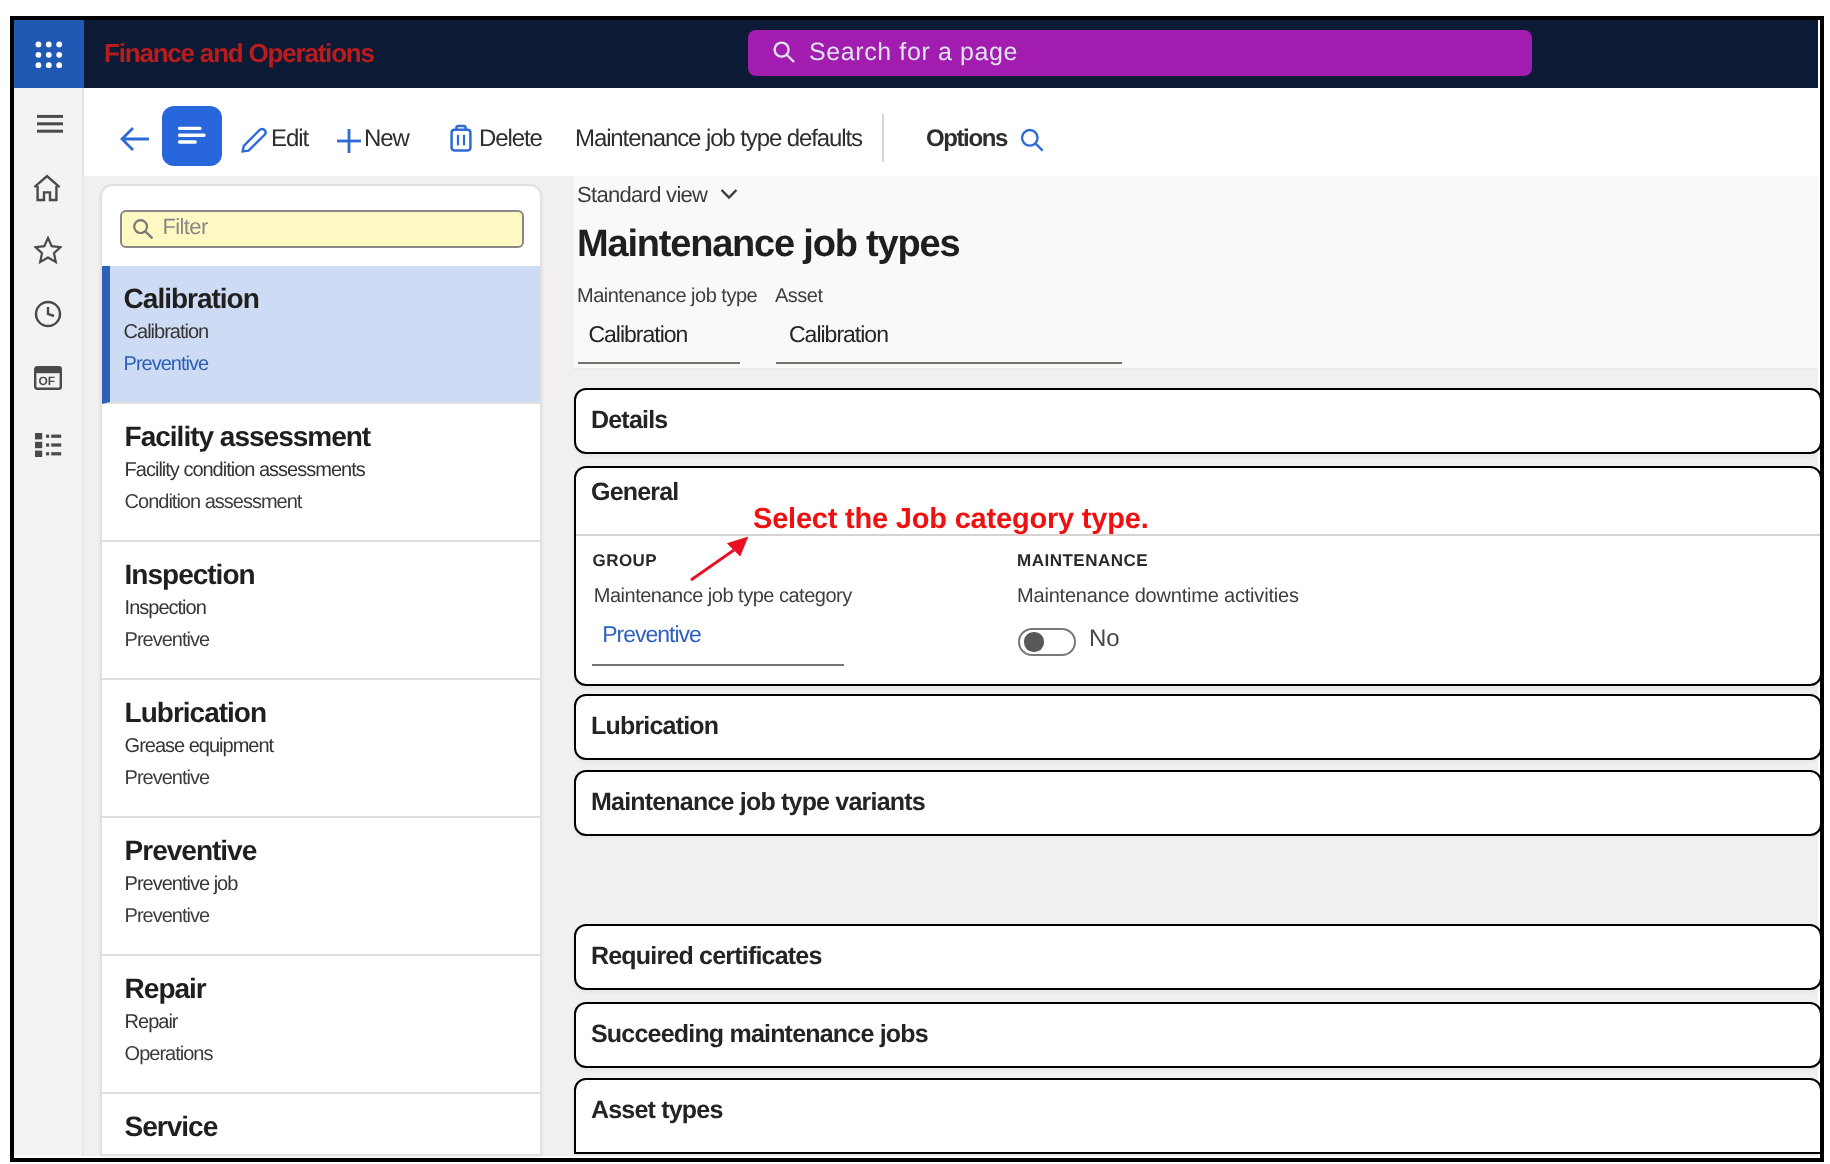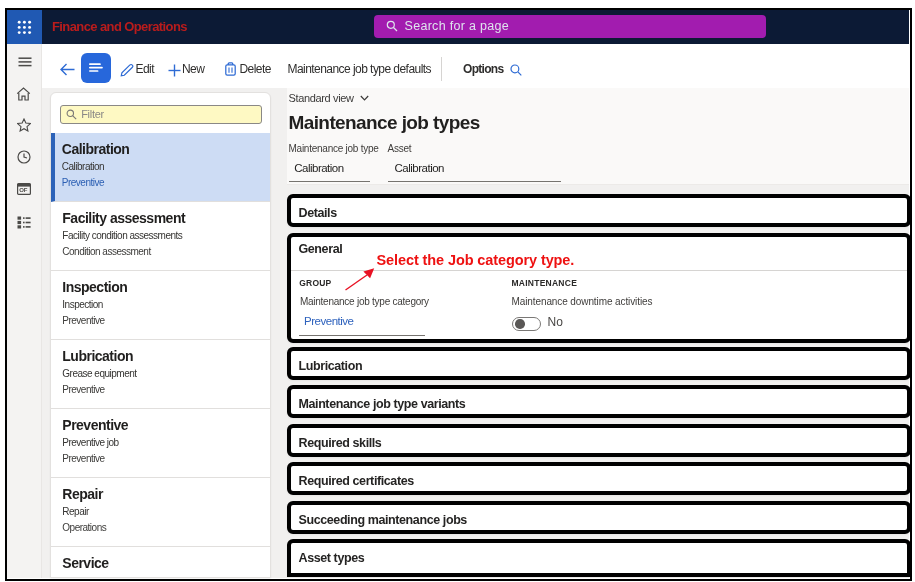--- a/index.html
+++ b/index.html
@@ -39,21 +39,21 @@
   .item .s1 { font-size:10px; color:#353432; line-height:16px; letter-spacing:-0.5px; }
   .item .s2 { font-size:10px; color:#3d3c3a; line-height:16px; letter-spacing:-0.5px; }
   .item.sel { background:#cddcf4; border-left:4.5px solid #2b62b8; padding-left:7px; }
   .item.sel .s2 { color:#2b5fb3; }
 
   
   #headband { position:absolute; left:279.5px; top:77.5px; width:622.5px; height:97px;
               background:#faf9f8; border-bottom:1px solid #eceae8; }
 
   .card { position:absolute; left:280px; width:623.5px; background:#fff;
-          border:4px solid #000000; border-radius:6px; box-shadow:0 1px 2px rgba(0,0,0,0.05); }
+          border:1px solid #000000; border-radius:6px; box-shadow:0 1px 2px rgba(0,0,0,0.05); }
   .cardtitle { font-size:12.5px; font-weight:bold; color:#252423; line-height:31px; padding-left:7.5px; letter-spacing:-0.4px;}
 
   .flabel { font-size:10px; color:#3f3d3b; letter-spacing:-0.25px; line-height:12px; }
   .fvalue { font-size:11.5px; color:#252423; letter-spacing:-0.5px; line-height:13px; }
   .gh { position:absolute; font-size:8.5px; font-weight:bold; color:#2a2928; letter-spacing:0.2px; }
   .toggle { position:absolute; width:29px; height:14.5px; border:1px solid #7a7876; border-radius:8px; background:#fff; }
   .toggle .knob { position:absolute; left:2.5px; top:1.8px; width:9.5px; height:9.5px; border-radius:50%; background:#5a5856; }
 </style>
 </head>
 <body>
@@ -243,23 +243,20 @@
     <line x1="1.5" y1="24" x2="23" y2="9" stroke="#e81123" stroke-width="1.4"></line>
     <polygon points="30.2,2.2 26.1,12.2 19.4,5.6" fill="#e81123"></polygon>
   </svg>
 
   <div class="card" style="top:336.5px;height:33px">
       <div class="cardtitle">Lubrication</div>
     </div>
   <div class="card" style="top:375px;height:33px">
       <div class="cardtitle">Maintenance job type variants</div>
     </div>
-  <div class="card" style="top:413.5px;height:33px">
-      <div class="cardtitle">Required skills</div>
-    </div>
   <div class="card" style="top:452px;height:33px">
       <div class="cardtitle">Required certificates</div>
     </div>
   <div class="card" style="top:490.5px;height:33px">
       <div class="cardtitle">Succeeding maintenance jobs</div>
     </div>
   <div class="card" style="top:529px;height:38px;border-radius:6px 6px 0 0">
       <div class="cardtitle">Asset types</div>
     </div>
 

